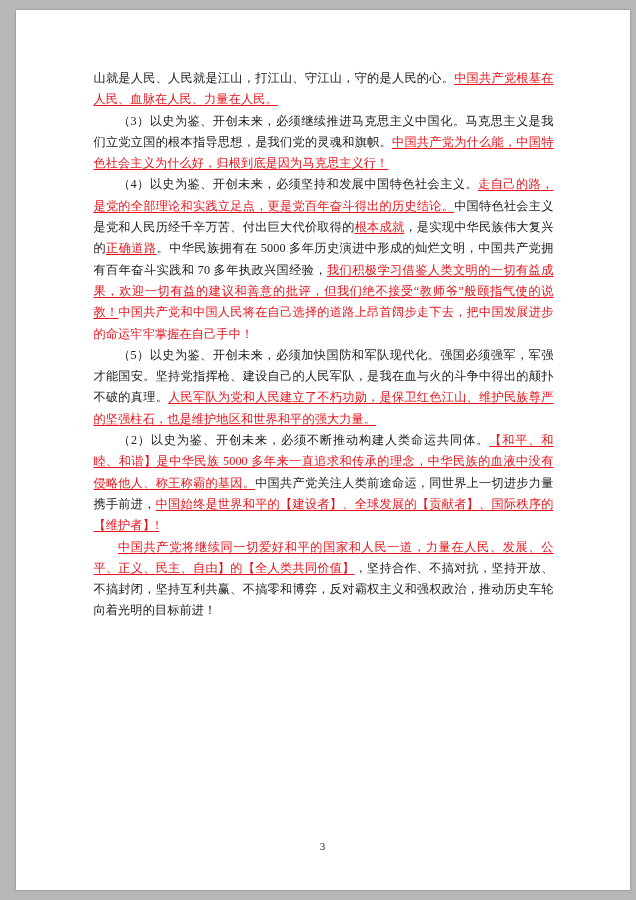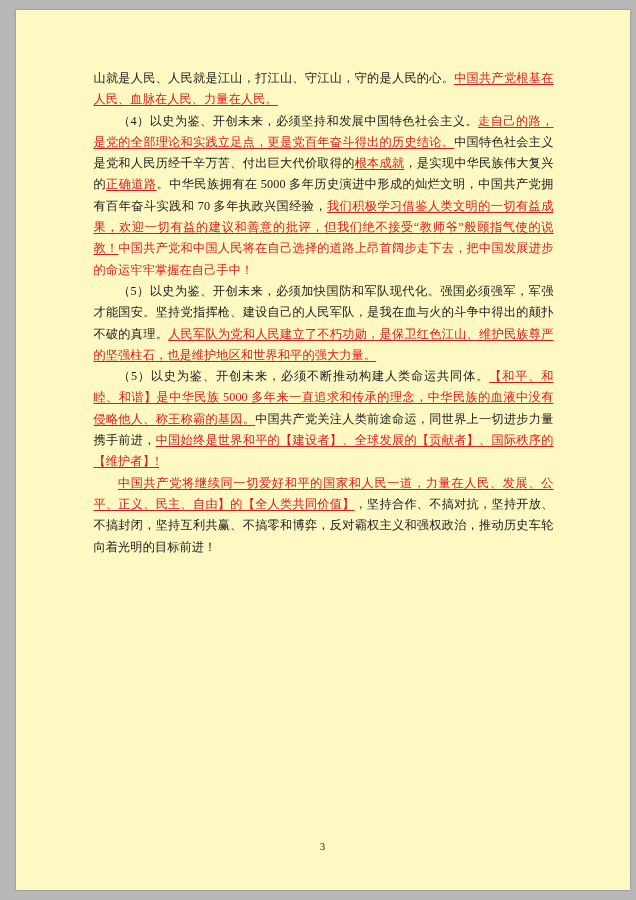--- a/index.html
+++ b/index.html
@@ -13,21 +13,21 @@
     display: flex;
     align-items: flex-start;
     justify-content: center;
     font-family: "Liberation Serif", serif;
   }
   .page {
     position: relative;
     width: 614px;
     height: 880px;
     margin-top: 10px;
-    background: #fef9c3;
+    background: #ffffff;
     box-shadow: 0 0 2px rgba(0,0,0,0.35);
     overflow: hidden;
     margin-left: 9px;
   }
   .content {
     position: absolute;
     left: 78px;
     top: 58px;
     width: 460px;
     font-size: 12.2px;
@@ -64,19 +64,20 @@
     color: #222;
     font-family: "Liberation Serif", serif;
   }
 </style>
 </head>
 <body>
 
 <div class="page">
   <div class="content">
       <p class="noindent"><span class="k">山就是人民、人民就是江山，打江山、守江山，守的是人民的心。</span><span class="r u">中国共产党根基在人民、血脉在人民、力量在人民。</span></p>
+      <p><span class="k">（3）以史为鉴、开创未来，必须继续推进马克思主义中国化。马克思主义是我们立党立国的根本指导思想，是我们党的灵魂和旗帜。</span><span class="r u">中国共产党为什么能，中国特色社会主义为什么好，归根到底是因为马克思主义行！</span></p>
       <p><span class="k">（4）以史为鉴、开创未来，必须坚持和发展中国特色社会主义。</span><span class="r u">走自己的路，是党的全部理论和实践立足点，更是党百年奋斗得出的历史结论。</span><span class="k">中国特色社会主义是党和人民历经千辛万苦、付出巨大代价取得的</span><span class="r u">根本成就</span><span class="k">，是实现中华民族伟大复兴的</span><span class="r u">正确道路</span><span class="k">。中华民族拥有在 5000 多年历史演进中形成的灿烂文明，中国共产党拥有百年奋斗实践和 70 多年执政兴国经验，</span><span class="r u">我们积极学习借鉴人类文明的一切有益成果，欢迎一切有益的建议和善意的批评，但我们绝不接受“教师爷”般颐指气使的说教！</span><span class="r">中国共产党和中国人民将在自己选择的道路上昂首阔步走下去，把中国发展进步的命运牢牢掌握在自己手中！</span></p>
       <p><span class="k">（5）以史为鉴、开创未来，必须加快国防和军队现代化。强国必须强军，军强才能国安。坚持党指挥枪、建设自己的人民军队，是我在血与火的斗争中得出的颠扑不破的真理。</span><span class="r u">人民军队为党和人民建立了不朽功勋，是保卫红色江山、维护民族尊严的坚强柱石，也是维护地区和世界和平的强大力量。</span></p>
-      <p><span class="k">（5）以史为鉴、开创未来，必须不断推动构建人类命运共同体。</span><span class="r u">【和平、和睦、和谐】是中华民族 5000 多年来一直追求和传承的理念，中华民族的血液中没有侵略他人、称王称霸的基因。</span><span class="k">中国共产党关注人类前途命运，同世界上一切进步力量携手前进，</span><span class="r u">中国始终是世界和平的【建设者】、全球发展的【贡献者】、国际秩序的【维护者】!</span></p>
+      <p><span class="k">（2）以史为鉴、开创未来，必须不断推动构建人类命运共同体。</span><span class="r u">【和平、和睦、和谐】是中华民族 5000 多年来一直追求和传承的理念，中华民族的血液中没有侵略他人、称王称霸的基因。</span><span class="k">中国共产党关注人类前途命运，同世界上一切进步力量携手前进，</span><span class="r u">中国始终是世界和平的【建设者】、全球发展的【贡献者】、国际秩序的【维护者】!</span></p>
       <p><span class="r u">中国共产党将继续同一切爱好和平的国家和人民一道，力量在人民、发展、公平、正义、民主、自由】的【全人类共同价值】</span><span class="k">，坚持合作、不搞对抗，坚持开放、不搞封闭，坚持互利共赢、不搞零和博弈，反对霸权主义和强权政治，推动历史车轮向着光明的目标前进！</span></p>
     </div>
   <div class="pagenum">3</div>
 </div>
 
 </body></html>

